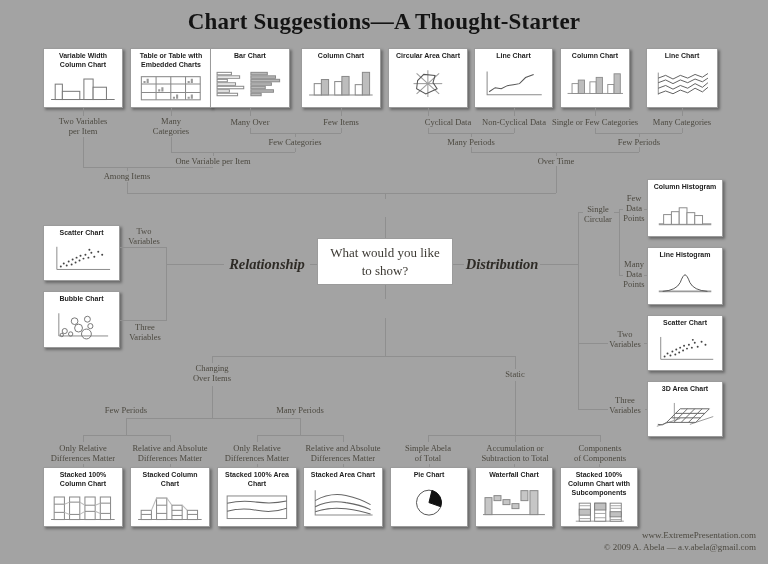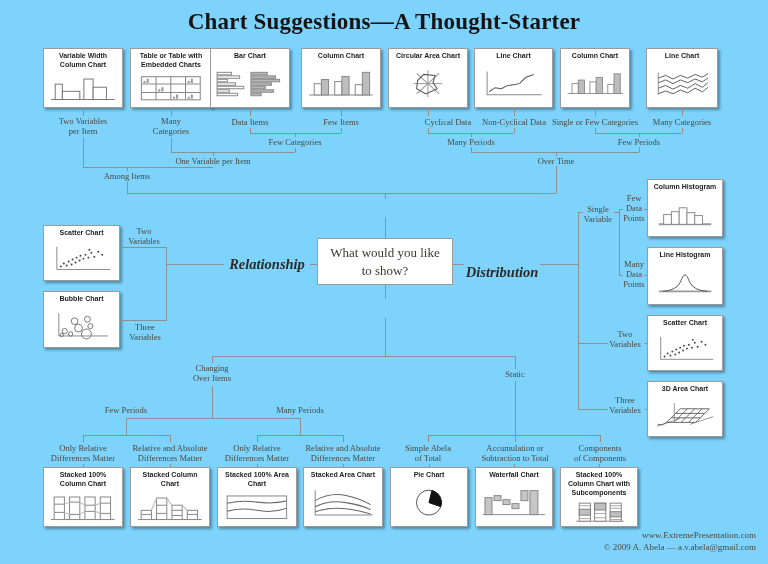--- a/index.html
+++ b/index.html
@@ -1,16 +1,16 @@
 <!DOCTYPE html>
 <html><head>
 <meta charset="utf-8">
 <style>
   html,body{margin:0;padding:0;background:#fff;}
-  .stage{position:relative;width:768px;height:564px;background:#7dd3fc;overflow:hidden;
+  .stage{position:relative;width:768px;height:564px;background:#a3a3a3;overflow:hidden;
          font-family:"Liberation Serif",serif;}
   .title{position:absolute;left:0;top:8px;width:768px;text-align:center;
          font:bold 23px/1.2 "Liberation Serif",serif;color:#141414;letter-spacing:.2px;}
   .hl,.vl{position:absolute;background:#8f8f8f;display:block;}
   .hl{height:1px;} .vl{width:1px;}
   .lbl{position:absolute;font:8.5px/1.2 "Liberation Serif",serif;color:#4c4940;
        text-align:center;white-space:pre-line;}
   .branch{position:absolute;font:italic bold 14.5px/1.15 "Liberation Serif",serif;
           color:#2e2b26;text-align:center;}
   .box{position:absolute;box-sizing:border-box;background:#fff;border:1px solid #9b9b9b;
@@ -388,40 +388,40 @@
           <line x1="48" y1="25" x2="61" y2="25"></line>
         </g>
     </svg>
   </div>
 
   <div class="qbox">
     <div class="qtext">What would you like
 to show?</div>
   </div>
   <div class="branch" style="left:222px;top:256px;width:90px">Relationship</div>
-  <div class="branch" style="left:458px;top:264px;width:88px">Distribution</div>
+  <div class="branch" style="left:458px;top:256px;width:88px">Distribution</div>
 
   <div class="lbl" style="left:43px;top:116px;width:80px">Two Variables
 per Item</div>
   <div class="lbl" style="left:131px;top:116px;width:80px">Many
 Categories</div>
-  <div class="lbl" style="left:210px;top:117px;width:80px">Data Items</div>
+  <div class="lbl" style="left:210px;top:117px;width:80px">Many Over</div>
   <div class="lbl" style="left:301px;top:117px;width:80px">Few Items</div>
   <div class="lbl" style="left:255px;top:137px;width:80px">Few Categories</div>
   <div class="lbl" style="left:153px;top:156px;width:120px">One Variable per Item</div>
   <div class="lbl" style="left:87px;top:171px;width:80px">Among Items</div>
   <div class="lbl" style="left:408px;top:117px;width:80px">Cyclical Data</div>
   <div class="lbl" style="left:464px;top:117px;width:100px">Non-Cyclical Data</div>
   <div class="lbl" style="left:431px;top:137px;width:80px">Many Periods</div>
   <div class="lbl" style="left:543px;top:117px;width:104px">Single or Few Categories</div>
   <div class="lbl" style="left:632px;top:117px;width:100px">Many Categories</div>
   <div class="lbl" style="left:599px;top:137px;width:80px">Few Periods</div>
   <div class="lbl" style="left:516px;top:156px;width:80px">Over Time</div>
   <div class="lbl" style="left:583px;top:204px;width:30px">Single
-Variable</div>
+Circular</div>
   <div class="lbl" style="left:622px;top:193px;width:24px">Few
 Data
 Points</div>
   <div class="lbl" style="left:622px;top:259px;width:24px">Many
 Data
 Points</div>
   <div class="lbl" style="left:122px;top:226px;width:44px">Two
 Variables</div>
   <div class="lbl" style="left:122px;top:322px;width:46px">Three
 Variables</div>

